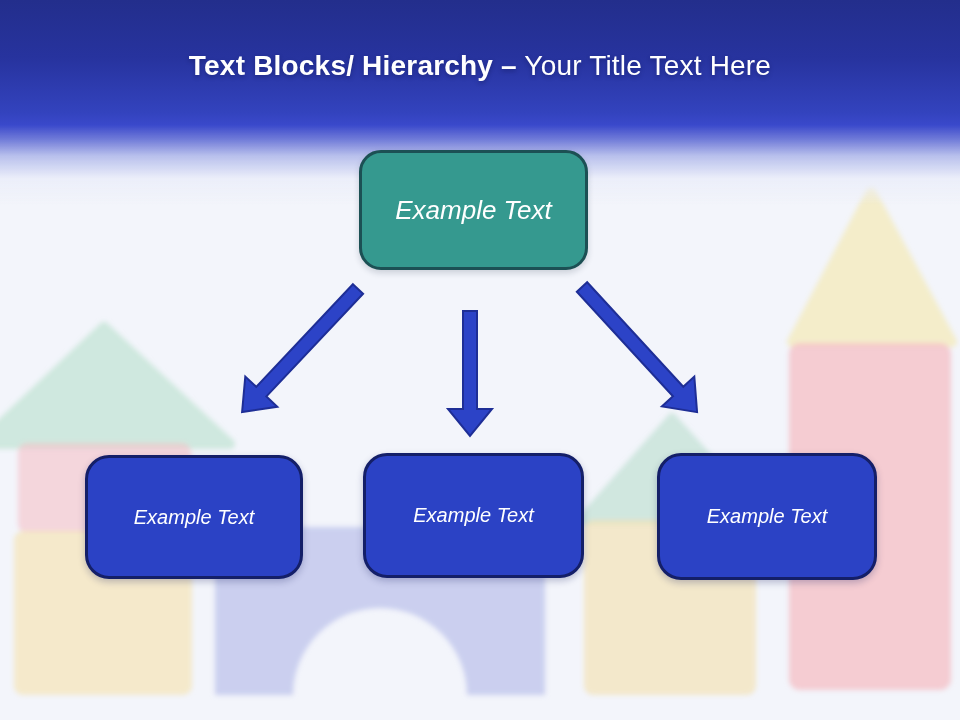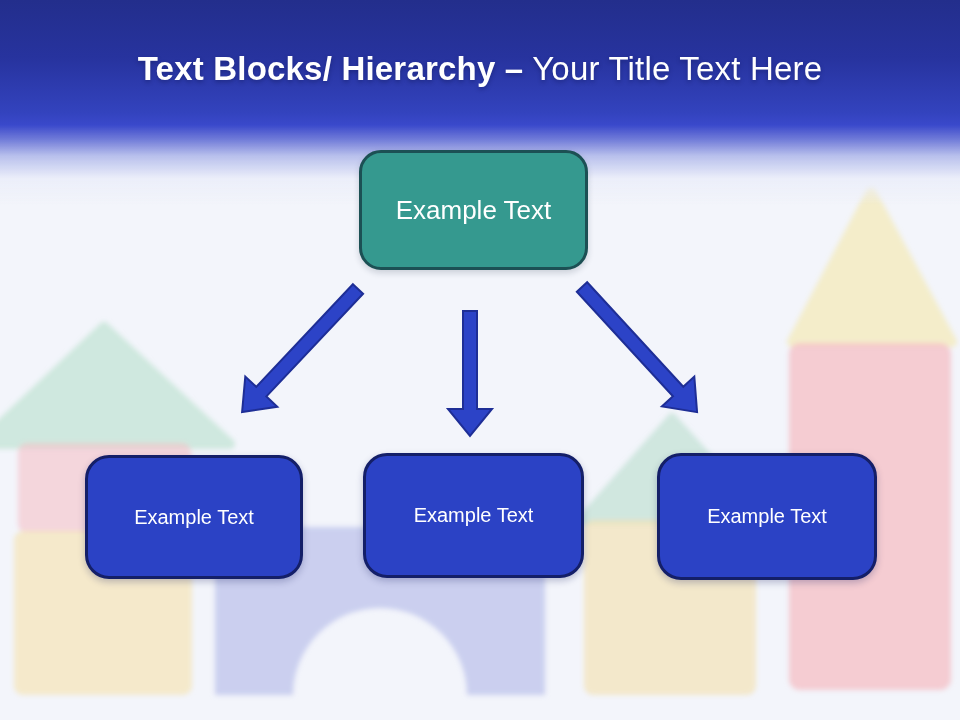--- a/index.html
+++ b/index.html
@@ -38,36 +38,37 @@
       rgba(180,188,235,0.95) 76%,
       rgba(234,237,249,0.88) 87%,
       rgba(243,245,251,0.0) 100%);
   }
   .slide-title {
     position: absolute;
     left: 0; top: 50px;
     width: 960px;
     text-align: center;
     color: #FFFFFF;
-    font-size: 33px;
+    font-size: 28px;
     letter-spacing: 0.2px;
     text-shadow: 0 2px 4px rgba(10,15,60,0.35);
     white-space: pre;
   }
   .slide-title .t-bold { font-weight: bold; }
   .slide-title .t-reg  { font-weight: normal; }
 
   
   .node {
     position: absolute;
     display: flex;
     align-items: center;
     justify-content: center;
     color: #FFFFFF;
     box-sizing: border-box;
+    font-style: italic;
   }
   .node-root {
     left: 359px; top: 150px;
     width: 229px; height: 120px;
     background: #35998F;
     border: 3px solid #1C5054;
     border-radius: 22px;
     font-size: 26px;
     box-shadow: 0 3px 6px rgba(20,40,60,0.18);
   }

